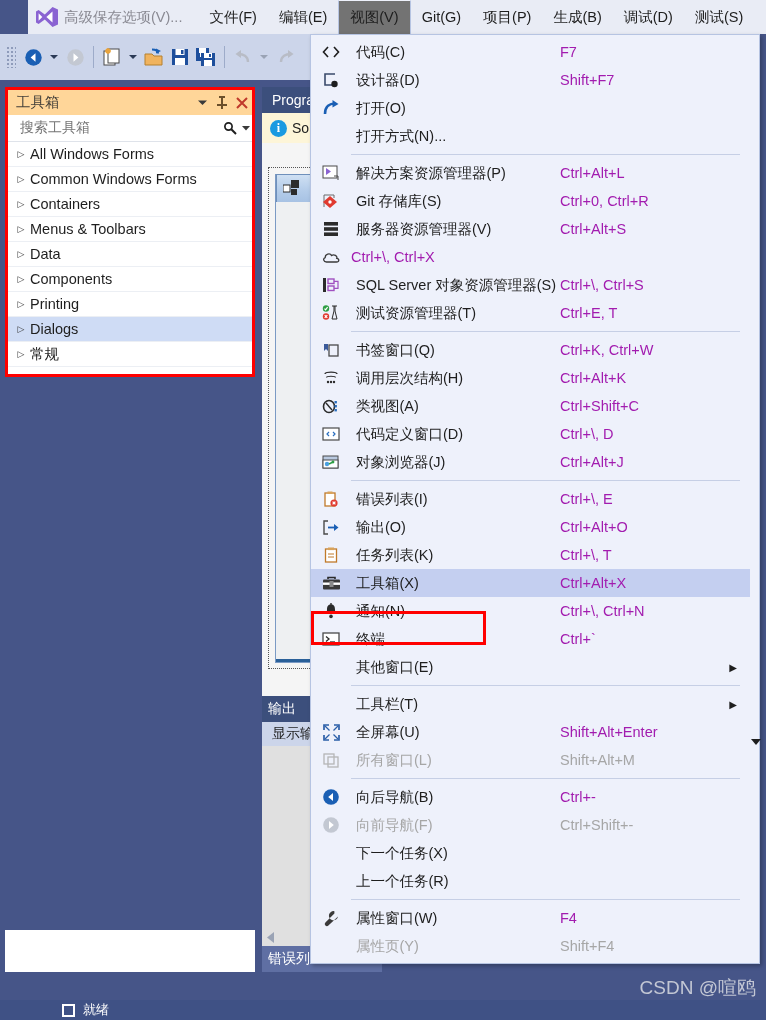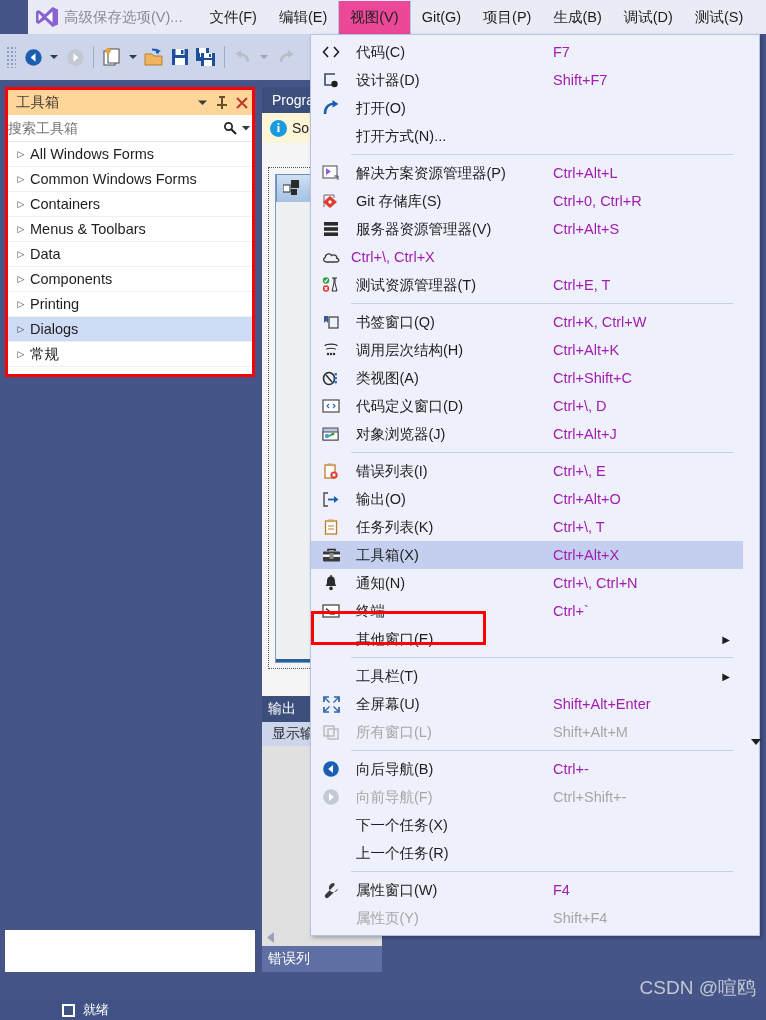--- a/index.html
+++ b/index.html
@@ -23,21 +23,21 @@
   }
   #vs-logo svg{display:block;}
   #app-title{
     color:#8a8a93;font-size:14.5px;white-space:nowrap;margin-right:16px;
   }
   .menubtn{
     height:34px;padding:0 11px;display:flex;align-items:center;
     font-size:14.5px;color:#1e1e1e;white-space:nowrap;cursor:default;
   }
   .menubtn.active{
-    background:#ec4899;
+    background:#737373;
     border-left:1px solid #b6c4e2;border-right:1px solid #b6c4e2;
     border-top:1px solid #eef1fb;
     height:34px;box-sizing:border-box;text-align:right;
   }
 
   
   #toolbar{
     position:absolute;left:0;top:34px;width:310px;height:46px;
     background:#ccd5ea;
     display:flex;align-items:center;
@@ -75,22 +75,22 @@
   #toolbox-title{
     color:#44403a;font-size:14.5px;margin-left:8px;flex:1;white-space:nowrap;
   }
   .tbx-btn{width:20px;height:22px;display:flex;align-items:center;justify-content:center;cursor:default;}
   #toolbox-search{
     height:26px;background:#ffffff;border-bottom:1px solid #dfe3ea;
     display:flex;align-items:center;
   }
   #toolbox-search-input{
     flex:1;border:0;outline:0;background:transparent;
-    font-family:Liberation Sans, sans-serif;font-size:14px;
-    color:#6e6e6e;margin-left:0;padding:0;
+    font-family:Liberation Mono, monospace;font-size:14px;
+    color:#6e6e6e;margin-left:12px;padding:0;
   }
   #toolbox-list{background:#fff;}
   .tbx-row{
     height:24px;display:flex;align-items:center;
     border-bottom:1px solid #eceff4;font-size:14.5px;color:#1e1e1e;
     cursor:default;white-space:nowrap;
   }
   .tbx-row.sel{background:#cfdcf5;}
   .tbx-arrow{
     width:18px;display:flex;align-items:center;justify-content:center;
@@ -189,21 +189,21 @@
     width:13px;height:13px;border:2px solid #fff;margin-left:14px;margin-right:8px;
     box-sizing:border-box;
   }
 
   
   #view-menu{
     position:absolute;left:310px;top:34px;width:450px;
     background:#eef1fb;
     border:1px solid #b6c4e2;
     box-shadow:2px 2px 4px rgba(0,0,0,.28);
-    padding:3px 16px 3px 0;
+    padding:3px 9px 3px 0;
     box-sizing:border-box;
   }
   .mi{
     height:28px;display:flex;align-items:center;position:relative;
     cursor:default;padding:0 0 0 0;
   }
   .mi.hl{background:#c4cff0;}
   .mi .ico{
     width:40px;height:28px;display:flex;align-items:center;justify-content:center;
     flex:0 0 40px;
@@ -527,20 +527,33 @@
       <svg width="19" height="13" viewBox="0 0 19 13">
           <path d="M4.5 11 C1.5 11 0.6 7.6 3.2 6.6 C3 3 8 1.5 9.6 4.6 C12 2.8 15.6 5 14.8 7.4 C17.4 7.4 17.6 11 14.4 11 Z" fill="none" stroke="#3a3a3a" stroke-width="1.3"></path>
         </svg>
     </span>
     <span class="acc">Ctrl+\, Ctrl+X</span>
     <span class="sub"></span>
   </div>
   <div class="mi">
     <span class="ico">
       <svg width="18" height="16" viewBox="0 0 18 16">
+          <rect x="1" y="1" width="3" height="14" fill="#2b2b2b"></rect>
+          <rect x="6" y="2" width="6" height="4.5" fill="none" stroke="#a050c0" stroke-width="1.4"></rect>
+          <rect x="6" y="9" width="6" height="4.5" fill="none" stroke="#a050c0" stroke-width="1.4"></rect>
+          <path d="M12 4.3 L16 4.3 L16 11.3 L12 11.3" stroke="#a050c0" stroke-width="1.2" fill="none"></path>
+        </svg>
+    </span>
+    <span class="lbl">SQL Server 对象资源管理器(S)</span>
+    <span class="acc">Ctrl+\, Ctrl+S</span>
+    <span class="sub"></span>
+  </div>
+  <div class="mi">
+    <span class="ico">
+      <svg width="18" height="16" viewBox="0 0 18 16">
           <circle cx="4" cy="3.5" r="3.2" fill="#2e9e45"></circle>
           <path d="M2.5 3.6 L3.6 4.8 L5.6 2.2" stroke="#ffffff" stroke-width="1.2" fill="none"></path>
           <circle cx="4" cy="11.5" r="3.2" fill="#e03a2f"></circle>
           <path d="M2.7 10.2 L5.3 12.8 M5.3 10.2 L2.7 12.8" stroke="#ffffff" stroke-width="1.2"></path>
           <path d="M10 1 L15 1 M12 1 L12 6 L10 14 L15 14 L13 6 L13 1" stroke="#2b2b2b" stroke-width="1" fill="none"></path>
         </svg>
     </span>
     <span class="lbl">测试资源管理器(T)</span>
     <span class="acc">Ctrl+E, T</span>
     <span class="sub"></span>

